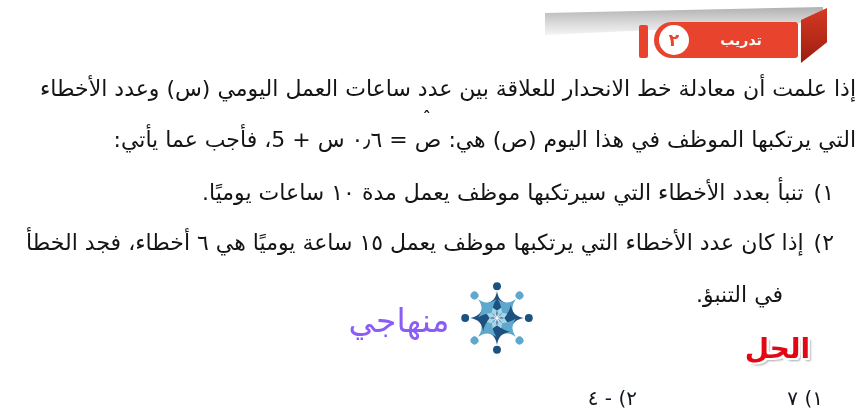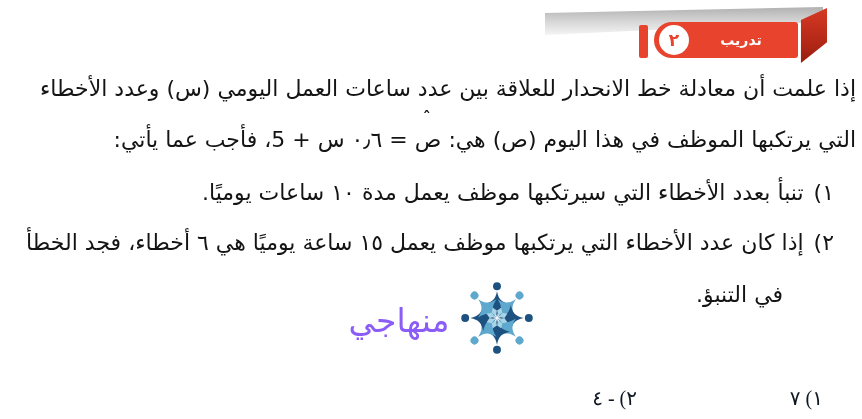--- a/index.html
+++ b/index.html
@@ -63,21 +63,21 @@
   }
   
   .solution-label{
     position:absolute;top:332px;right:52px;
     font-size:28px;font-weight:bold;color:#e30613;
     text-shadow:-2px -2px 0 #fff,2px -2px 0 #fff,-2px 2px 0 #fff,2px 2px 0 #fff,3px 3px 2px rgba(110,110,110,.55);
   }
   
   .answer{
     position:absolute;top:386px;
-    font-size:20px;color:#101722;white-space:nowrap;font-family:Liberation Serif, serif;
+    font-size:20px;color:#101722;white-space:nowrap;
   }
   .answer-1{right:39px;}
   .answer-2{right:225px;}
   
   .logo-emblem{position:absolute;left:454px;top:275px;width:86px;height:86px;}
   .logo-text{
     position:absolute;left:341px;top:299px;width:116px;
     font-size:33px;color:#8b5cf6;text-align:center;line-height:44px;
   }
 </style>
@@ -113,20 +113,21 @@
   </div>
 
   <div class="line l4">
     <span class="item-marker">٢)</span><span>إذا كان عدد الأخطاء التي يرتكبها موظف يعمل ١٥ ساعة يوميًا هي ٦ أخطاء، فجد الخطأ</span>
   </div>
 
   <div class="line l5">
     <span>في التنبؤ.</span>
   </div>
 
+  <div class="solution-label">الحل</div>
 
   <div class="answer answer-1">
     <span>١)</span>
     <span>٧</span>
   </div>
   <div class="answer answer-2">
     <span>٢)</span>
     <span>- ٤</span>
   </div>
 

